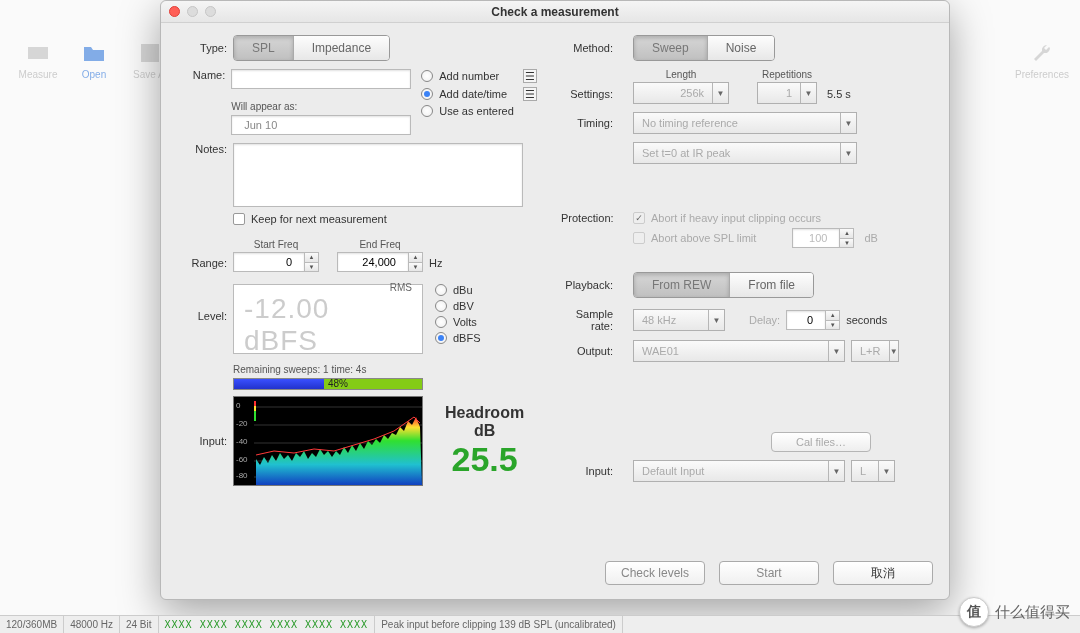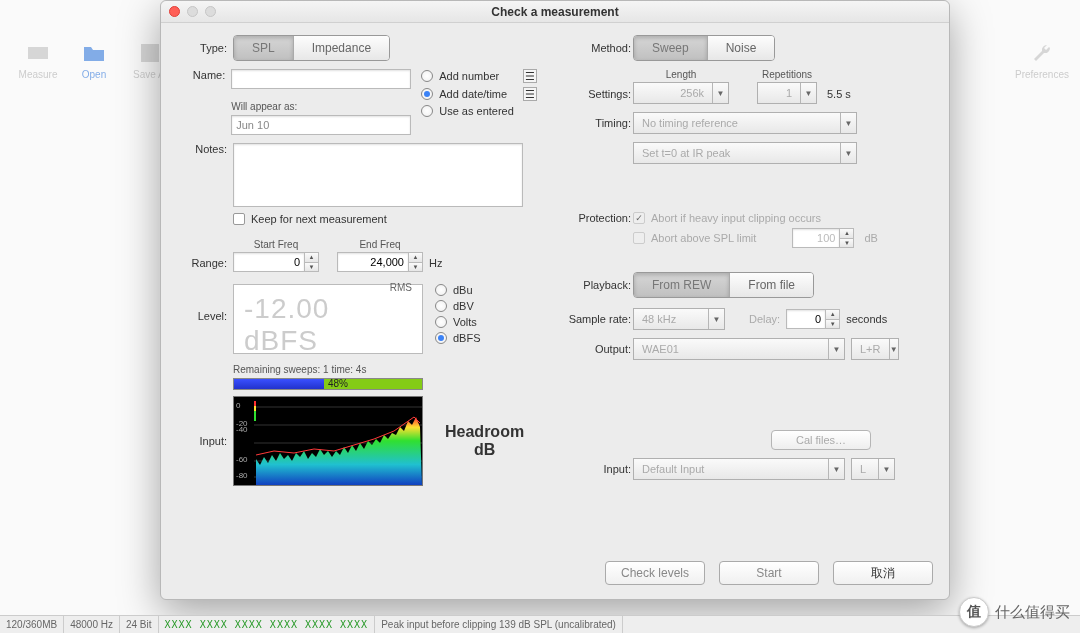--- a/index.html
+++ b/index.html
@@ -26,29 +26,29 @@
 .titlebar .title { position: absolute; left: 0; right: 0; text-align: center; font-weight: 700; font-size: 12px; color: #333; pointer-events: none; }
 
 .body { position: absolute; top: 22px; left: 0; right: 0; bottom: 0; padding: 12px 16px; }
 
 .cols { display: flex; gap: 24px; height: 100%; }
 .left { width: 360px; }
 .right { flex: 1; }
 
 .row { display: flex; align-items: center; margin-bottom: 8px; min-height: 22px; }
 .lbl { width: 56px; text-align: right; padding-right: 6px; color: #333; }
-.lbl2 { width: 72px; text-align: right; padding-right: 2px; color: #333; }
+.lbl2 { width: 72px; text-align: right; padding-right: 20px; color: #333; }
 
 
 .seg { display: inline-flex; border: 1px solid #999; border-radius: 4px; overflow: hidden; background: #f3f3f3; box-shadow: inset 0 1px 0 #fff; }
 .seg button { border: none; padding: 5px 18px; font-size: 12px; background: linear-gradient(#fdfdfd,#e7e7e7); color: #666; cursor: pointer; font-family: inherit; }
 .seg button + button { border-left: 1px solid #aaa; }
 .seg button.sel { background: linear-gradient(#d6d6d6,#c0c0c0); color: #777; box-shadow: inset 0 2px 4px rgba(0,0,0,.2); }
 
-input[type=text].txt, .txt { height: 20px; border: 1px solid #bababa; background: #fff; padding: 0 4px; font: inherit; box-shadow: inset 0 1px 2px rgba(0,0,0,.12); border-radius: 0; }
+input[type=text].txt, .txt { height: 20px; border: 1px solid #bababa; background: #fff; padding: 0 12px; font: inherit; box-shadow: inset 0 1px 2px rgba(0,0,0,.12); border-radius: 0; }
 .spin { display: inline-flex; align-items: stretch; }
 .spin .txt { text-align: right; width: 72px; }
 .spin .ar { width: 14px; display: flex; flex-direction: column; }
 .spin .ar span { flex: 1; border: 1px solid #bababa; border-left: none; background: linear-gradient(#fafafa,#e6e6e6); display: flex; align-items: center; justify-content: center; font-size: 6px; color: #555; }
 .spin .ar span:first-child { border-bottom: none; }
 
 textarea.txt { height: 64px; resize: none; }
 .sublabel { font-size: 10px; color: #555; }
 
 .radio-row { display: flex; align-items: center; gap: 6px; margin-bottom: 4px; }
@@ -250,21 +250,21 @@
               <div class="pct">48%</div>
           </div>
         </div>
 
         <div class="row" style="align-items:center;margin-top:6px;">
           <span class="lbl">Input:</span>
           <div class="spectrum">
             <div class="axis">
               <div style="top:4px">0</div>
                 <div style="top:22px">-20</div>
-                <div style="top:28px">-40</div>
+                <div style="top:40px">-40</div>
                 <div style="top:58px">-60</div>
                 <div style="top:74px">-80</div>
             </div>
             <svg width="190" height="90" style="position:absolute;inset:0">
               <line x1="20" y1="10" x2="190" y2="10" stroke="#333"></line>
                 <line x1="20" y1="28" x2="190" y2="28" stroke="#333"></line>
                 <line x1="20" y1="46" x2="190" y2="46" stroke="#333"></line>
                 <line x1="20" y1="64" x2="190" y2="64" stroke="#333"></line>
                 <line x1="20" y1="80" x2="190" y2="80" stroke="#333"></line>
               <defs>
@@ -278,20 +278,21 @@
                 </defs>
               <path d="M22 88 L22 62 L26 68 L30 60 L34 66 L38 58 L42 64 L46 56 L50 62 L54 58 L58 64 L62 56 L66 60 L70 54 L74 62 L78 56 L82 60 L86 52 L90 58 L94 54 L98 60 L102 54 L106 58 L110 50 L114 56 L118 48 L122 54 L126 46 L130 52 L134 44 L138 48 L142 42 L146 46 L150 38 L154 42 L158 36 L162 38 L166 30 L170 34 L174 24 L178 28 L182 20 L186 30 L188 88 Z" fill="url(#sg)"></path>
               <path d="M22 58 L40 54 L60 56 L80 52 L100 54 L120 48 L140 42 L160 34 L180 20 L186 26" stroke="#ff3a3a" stroke-width="1" fill="none"></path>
               <rect x="20" y="4" width="2" height="5" fill="#ff3030"></rect>
                 <rect x="20" y="9" width="2" height="5" fill="#ffe030"></rect>
                 <rect x="20" y="14" width="2" height="10" fill="#30e030"></rect>
             </svg>
           </div>
           <div style="margin-left:22px;">
             <div class="headroom-lbl">Headroom<br>dB</div>
+            <div class="headroom-val">25.5</div>
           </div>
         </div>
       </div>
 
       <div class="right">
         <div class="row">
           <span class="lbl2">Method:</span>
           <span class="seg">
             <button class="sel">Sweep</button>
             <button>Noise</button>

